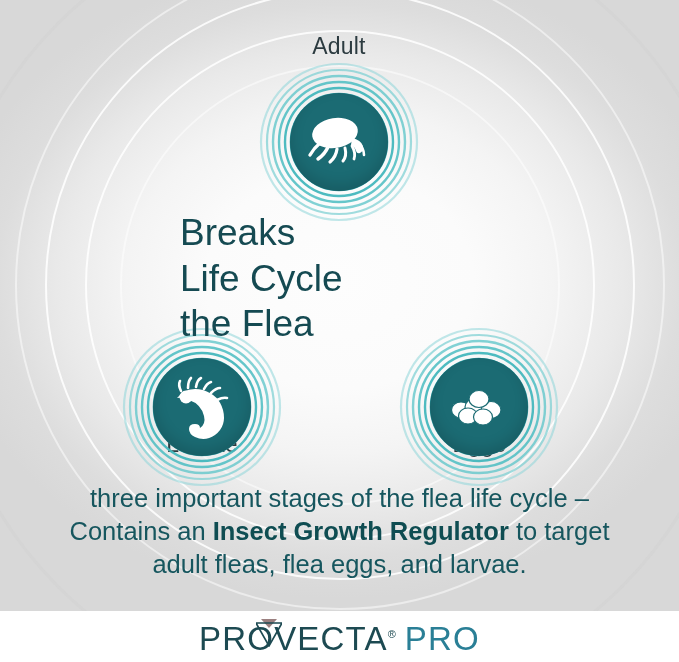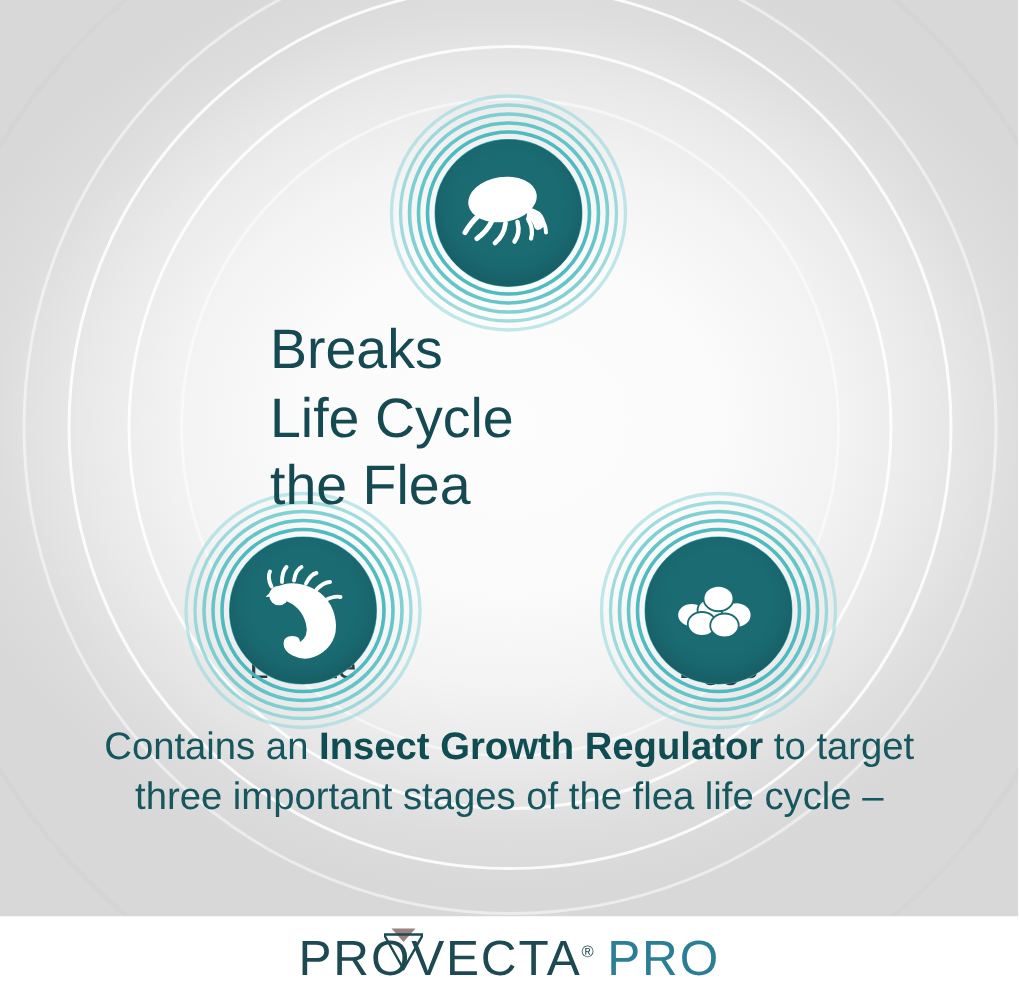--- a/index.html
+++ b/index.html
@@ -195,20 +195,21 @@
 
   <div class="panel">
 
     <div class="bg-arc" style="left:45px;  top:-10px;  width:590px; height:590px;"></div>
     <div class="bg-arc dim" style="left:15px;  top:-40px;  width:650px; height:650px;"></div>
     <div class="bg-arc" style="left:85px;  top:30px;   width:510px; height:510px;"></div>
     <div class="bg-arc dim" style="left:120px; top:65px;   width:440px; height:440px;"></div>
     <div class="bg-shadearc" style="left:-60px; top:-95px; width:800px; height:800px;"></div>
     <div class="bg-shadearc" style="left:-130px; top:-160px; width:940px; height:940px;"></div>
 
+    <div class="node-label" id="label-adult">Adult</div>
 
     <div class="node" id="node-adult">
       <svg class="rings" viewBox="0 0 160 160">
         <circle cx="80" cy="80" r="78" fill="none" stroke="#8ed6d8" stroke-width="2.2" opacity="0.55"></circle>
         <circle cx="80" cy="80" r="72" fill="none" stroke="#79ced1" stroke-width="2.2" opacity="0.7"></circle>
         <circle cx="80" cy="80" r="66" fill="none" stroke="#63c7ca" stroke-width="2.4" opacity="0.8"></circle>
         <circle cx="80" cy="80" r="60" fill="none" stroke="#54c0c4" stroke-width="2.4" opacity="0.9"></circle>
         <circle cx="80" cy="80" r="54" fill="none" stroke="#45b7bd" stroke-width="2.4" opacity="0.95"></circle>
         <circle cx="80" cy="80" r="48" fill="none" stroke="#38aeb5" stroke-width="2.6" opacity="1"></circle>
         <circle cx="80" cy="80" r="42" fill="none" stroke="#2e9fa8" stroke-width="2.6" opacity="1"></circle>
@@ -282,22 +283,23 @@
       </svg>
     </div>
 
     <div class="headline">
       <span>Breaks</span>
       <span>Life Cycle</span>
       <span>the Flea</span>
     </div>
 
     <div class="blurb">
+      <span class="line">three important stages of the flea life cycle –</span>
       <span class="line"><span>Contains an </span><b>Insect Growth Regulator</b><span> to target</span></span>
-      <span class="line">three important stages of the flea life cycle –</span>
+      <span class="line">adult fleas, flea eggs, and larvae.</span>
     </div>
 
   </div>
 
   <div class="logo-strip">
     <div class="logo">
       <span class="logo-word"><span>PRO</span><span>V</span><span>ECTA</span><span class="logo-tm">®</span>
         <svg class="logo-vee" width="26" height="30" viewBox="0 0 26 30" style="left:57px; top:-3px;">
           <polygon points="5,2 21,2 13,11" fill="#8a6a6a" opacity="0.85"></polygon>
           <polygon points="0,6 26,6 13,29" fill="none" stroke="#1d4a52" stroke-width="1.6"></polygon>

